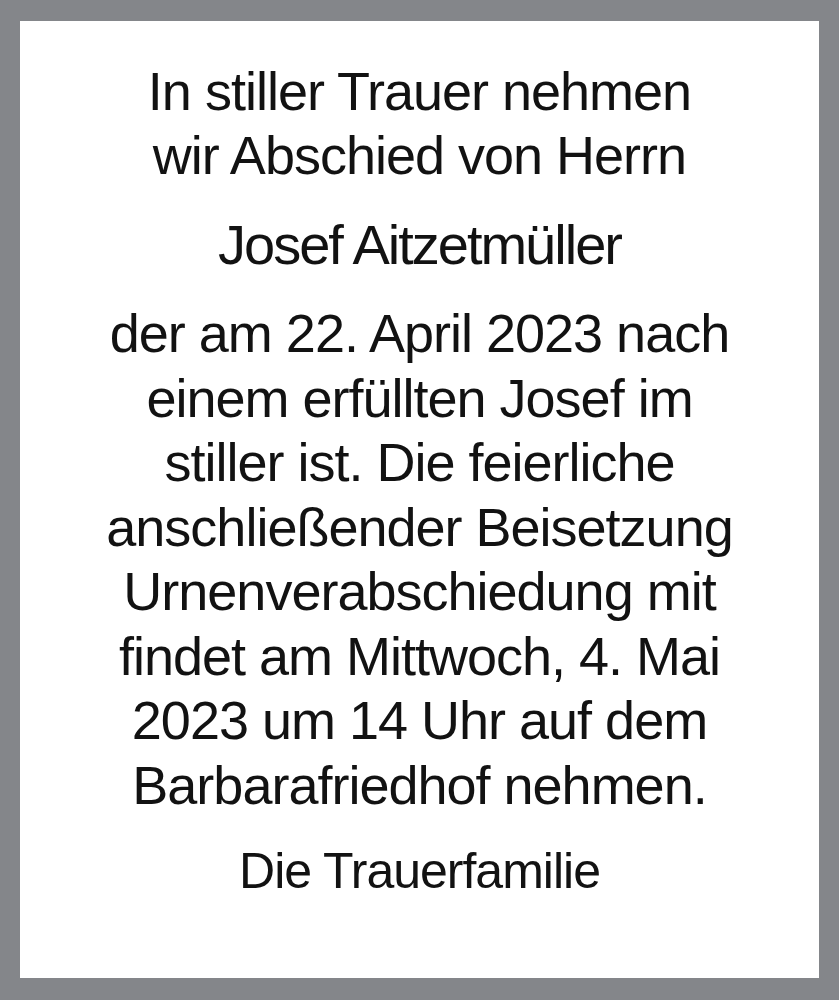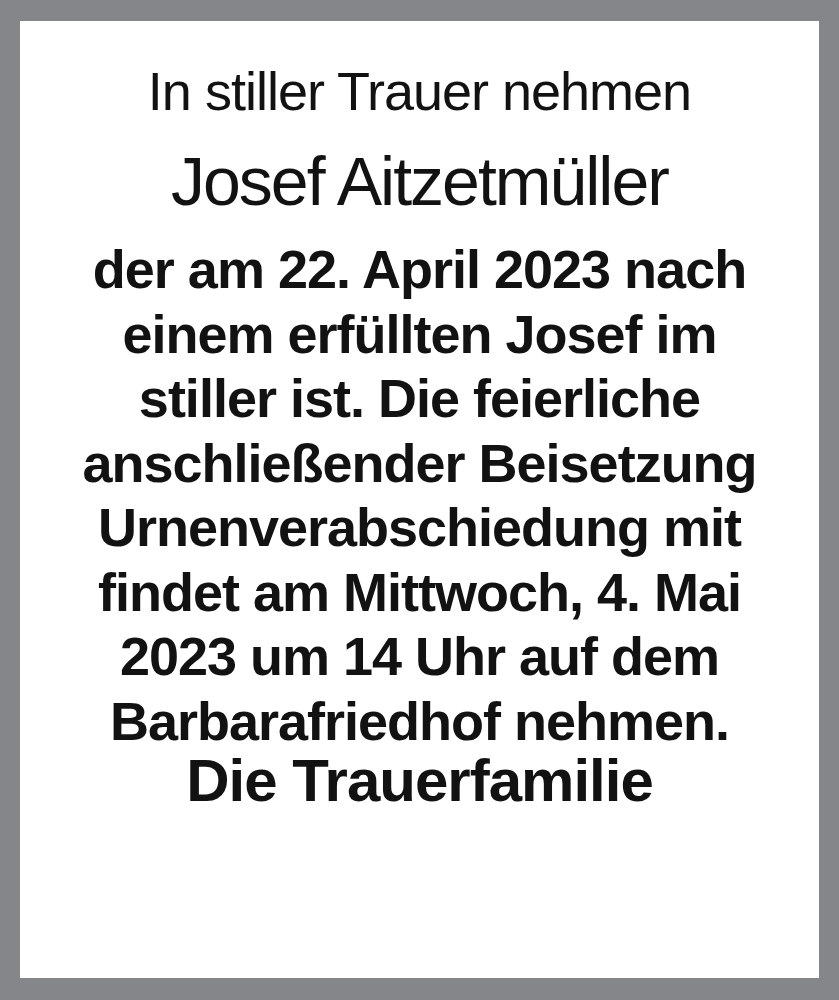--- a/index.html
+++ b/index.html
@@ -35,48 +35,50 @@
     text-align: center;
     color: #121212;
   }
   .intro {
     font-size: 54px;
     line-height: 64px;
     letter-spacing: -1px;
     font-weight: 400;
   }
   .deceased-name {
-    font-size: 68px;
+    font-size: 56px;
     line-height: 92px;
     letter-spacing: -2px;
     font-weight: 400;
     margin-top: 12px;
     margin-bottom: 10px;
     white-space: nowrap;
   }
   .body-text {
     font-size: 54px;
     line-height: 64.5px;
     letter-spacing: -1px;
-    font-weight: 700;
+    font-weight: 400;
   }
   .signature {
-    font-size: 60px;
+    font-size: 50px;
     line-height: 56px;
     letter-spacing: -1px;
-    font-weight: 700;
+    font-weight: 400;
+    margin-top: 26px;
   }
 </style>
 </head>
 <body>
 
 <div class="frame">
   <div class="notice">
     <div class="intro">
         <div>In stiller Trauer nehmen</div>
+        <div>wir Abschied von Herrn</div>
       </div>
     <div class="deceased-name">Josef Aitzetmüller</div>
     <div class="body-text">
         <div>der am 22. April 2023 nach</div>
         <div>einem erfüllten Josef im</div>
         <div>stiller ist. Die feierliche</div>
         <div>anschließender Beisetzung</div>
         <div>Urnenverabschiedung mit</div>
         <div>findet am Mittwoch, 4. Mai</div>
         <div>2023 um 14 Uhr auf dem</div>

